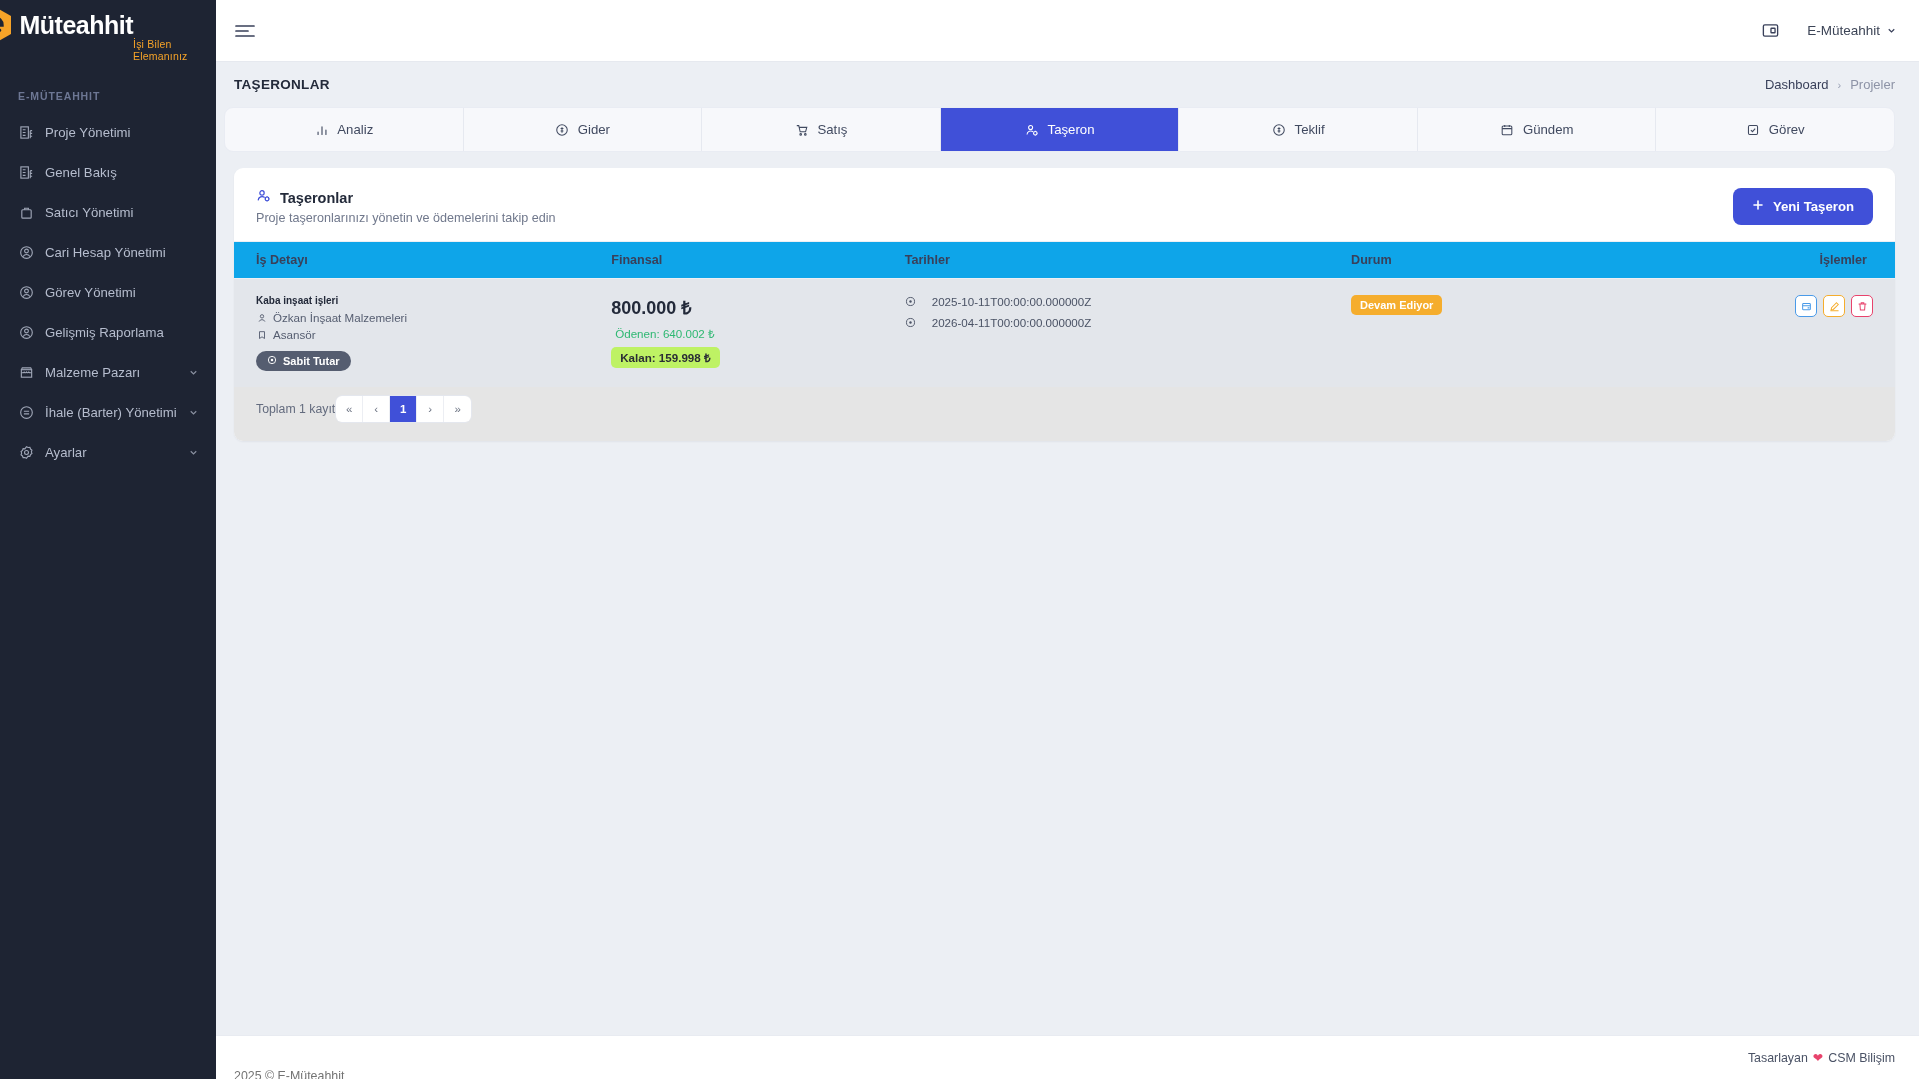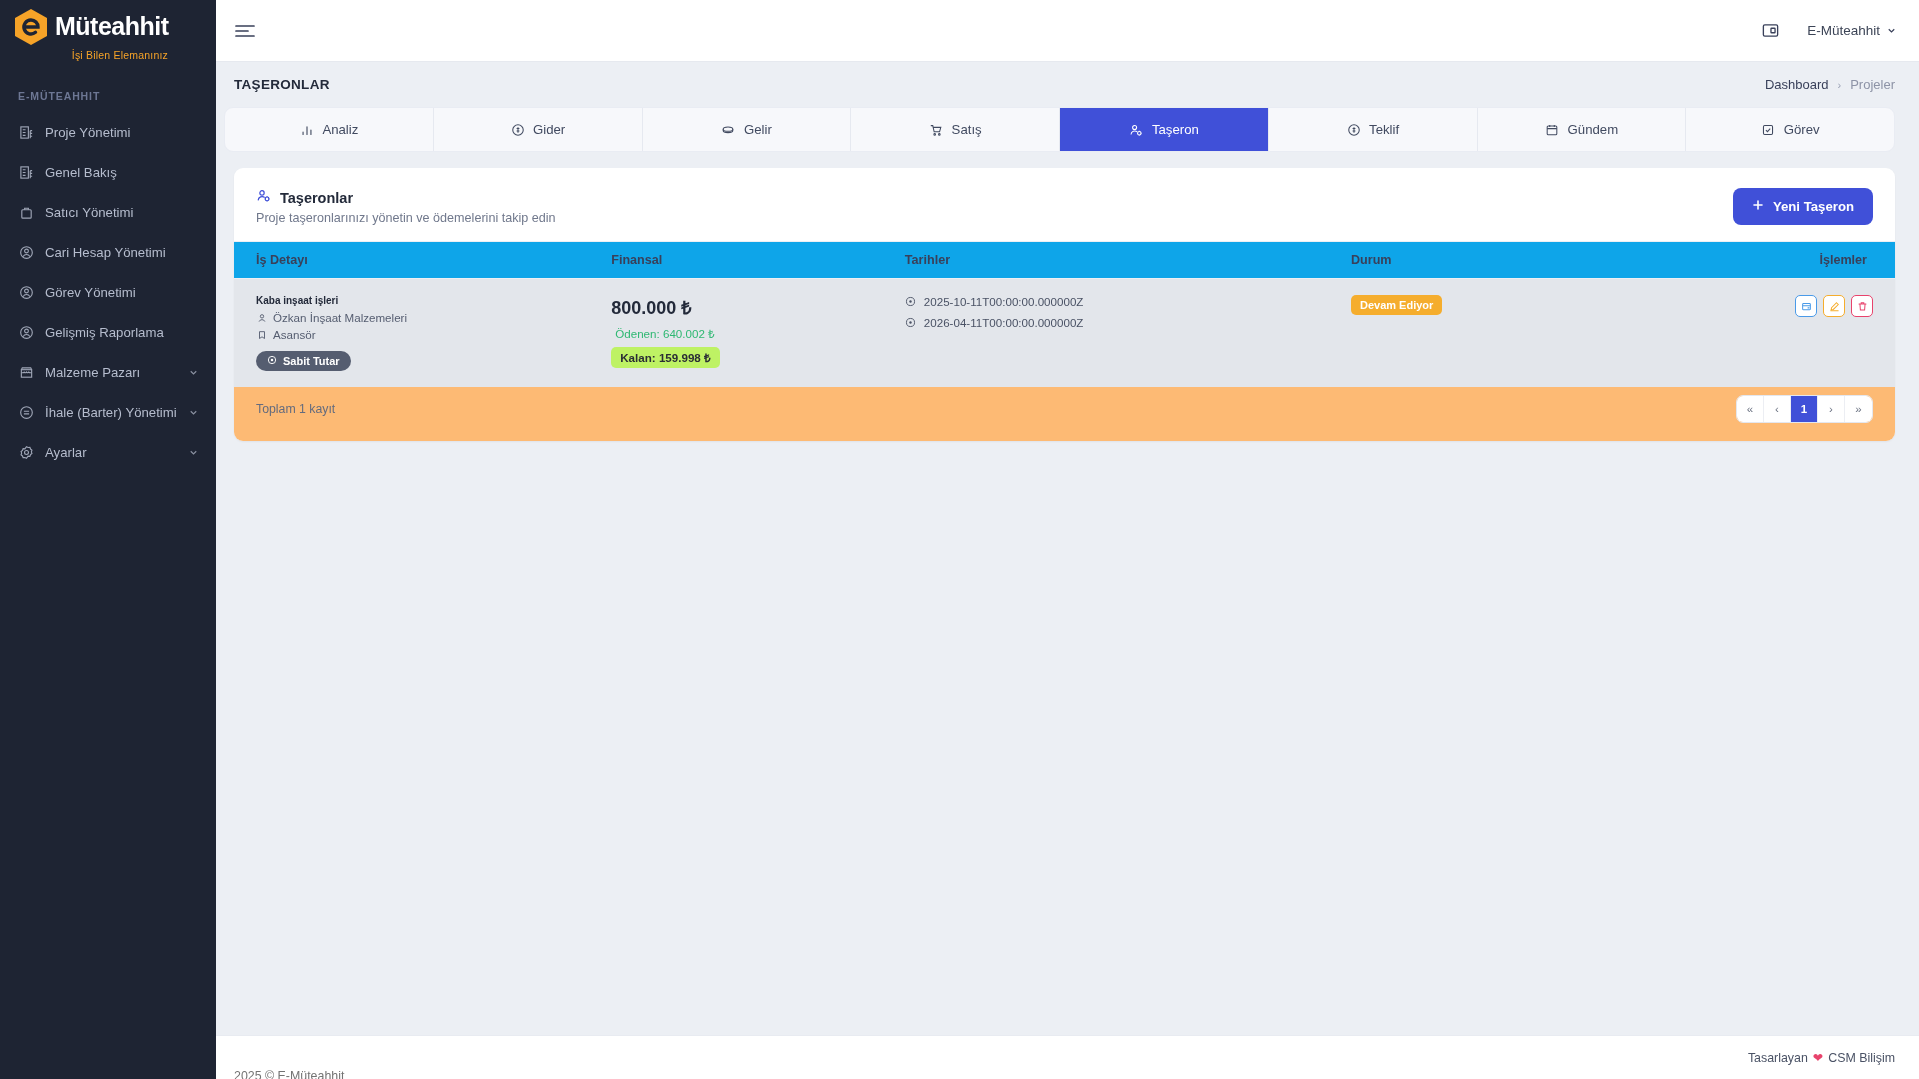--- a/index.html
+++ b/index.html
@@ -14,21 +14,21 @@
 
   
   .sidebar {
     width: 216px; height: 1079px;
     background: #1e2433;
     flex: 0 0 216px;
     display: flex; flex-direction: column;
   }
   .brand {
     height: 62px; display: flex; align-items: center;
-    padding: 6px 0 0 14px; flex-direction: column;
+    padding: 6px 16px 0 14px; flex-direction: row;
     justify-content: center; align-items: flex-start;
   }
   .brand-row { display: flex; align-items: center; gap: 7px; }
   .brand-logo {
     width: 34px; height: 38px;
     position: relative; flex: 0 0 34px;
   }
   .brand-text {
     color: #ffffff; font-size: 25px; font-weight: 700;
     letter-spacing: -0.5px; line-height: 1;
@@ -129,38 +129,38 @@
     display: inline-flex; align-items: center; gap: 6px;
     background: #555d70; color: #fff; font-size: 11px; font-weight: 600;
     border-radius: 11px; padding: 4px 11px; margin-top: 6px;
   }
   .fin-total { font-size: 18px; font-weight: 700; color: #232a3a; margin-bottom: 7px; }
   .fin-paid { font-size: 11.6px; color: #2eb872; margin-bottom: 6px; padding-left: 4px; }
   .chip-amber {
     display: inline-block; background: #bef264; color: #2a2d35;
     font-size: 11.6px; font-weight: 700; border-radius: 5px; padding: 3px 9px;
   }
-  .date-row { display: flex; align-items: center; gap: 8px; font-size: 11.6px; color: #4a5265; margin-bottom: 8px; }
+  .date-row { display: flex; align-items: center; gap: 16px; font-size: 11.6px; color: #4a5265; margin-bottom: 8px; }
   .badge-status {
     display: inline-block; background: #f5ad2d; color: #ffffff;
     font-size: 11px; font-weight: 700; border-radius: 5px; padding: 4px 9px;
   }
   .actions { display: inline-flex; gap: 6px; }
   .act-btn {
     width: 22px; height: 22px; border-radius: 5px;
     display: flex; align-items: center; justify-content: center;
     cursor: pointer; background: #ffffff;
   }
   .act-view { border: 1px solid #4a9ae8; }
   .act-edit { border: 1px solid #f5ad2d; }
   .act-del  { border: 1px solid #e8436c; }
 
   .card-foot {
-    display: flex; align-items: center; justify-content: space-between;
-    padding: 8px 22px 18px 22px; background: #fdba74;
+    display: flex; align-items: center; justify-content: flex-start;
+    padding: 8px 22px 18px 22px; background: #e5e5e5;
   }
   .total-text { font-size: 12.3px; color: #636b7e; }
   .pager { display: flex; border: 1px solid #e4e7ee; border-radius: 7px; overflow: hidden; }
   .pg {
     min-width: 27px; height: 26px; display: flex; align-items: center;
     justify-content: center; font-size: 11.5px; color: #6b7282;
     background: #fff; cursor: pointer; border-right: 1px solid #eceef3;
   }
   .pg:last-child { border-right: none; }
   .pg.active { background: #4050d8; color: #fff; font-weight: 700; }
@@ -351,29 +351,20 @@
           <span>Analiz</span>
         </div>
         <div class="tab">
           <span class="tab-ico">
               <svg width="14" height="14" viewBox="0 0 16 16" fill="none" stroke="#414a60" stroke-width="1.2">
                 <circle cx="8" cy="8" r="6"></circle>
                 <path d="M8 4.8v6.4M6.4 6.2h3.2M6.4 9.2h3.2"></path>
               </svg>
             </span>
           <span>Gider</span>
-        </div>
-        <div class="tab">
-          <span class="tab-ico">
-              <svg width="14" height="14" viewBox="0 0 16 16" fill="none" stroke="#414a60" stroke-width="1.2">
-                <ellipse cx="8" cy="7" rx="5.5" ry="2.4"></ellipse>
-                <path d="M2.5 7v1.6c0 1.3 2.5 2.4 5.5 2.4s5.5-1.1 5.5-2.4V7"></path>
-              </svg>
-            </span>
-          <span>Gelir</span>
         </div>
         <div class="tab">
           <span class="tab-ico">
               <svg width="14" height="14" viewBox="0 0 16 16" fill="none" stroke="#414a60" stroke-width="1.2" stroke-linecap="round">
                 <path d="M2.5 3h1.8l1.6 7h6.2l1.4-5H5"></path>
                 <circle cx="6.5" cy="13" r=".9"></circle>
                 <circle cx="11.8" cy="13" r=".9"></circle>
               </svg>
             </span>
           <span>Satış</span>

